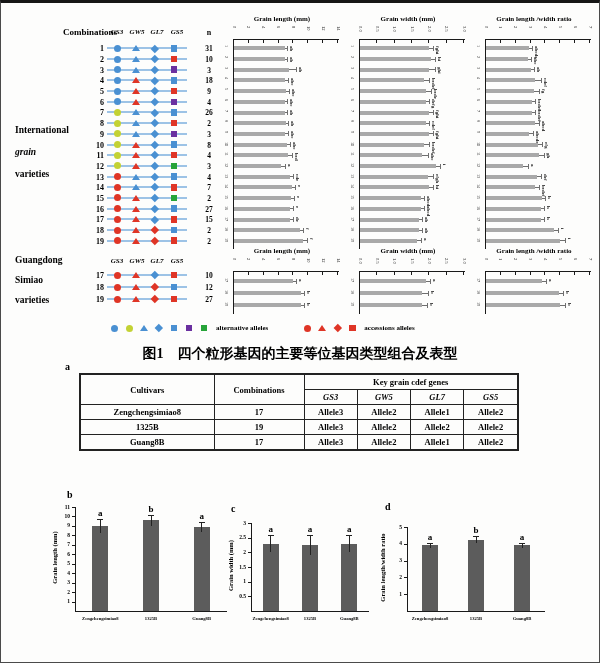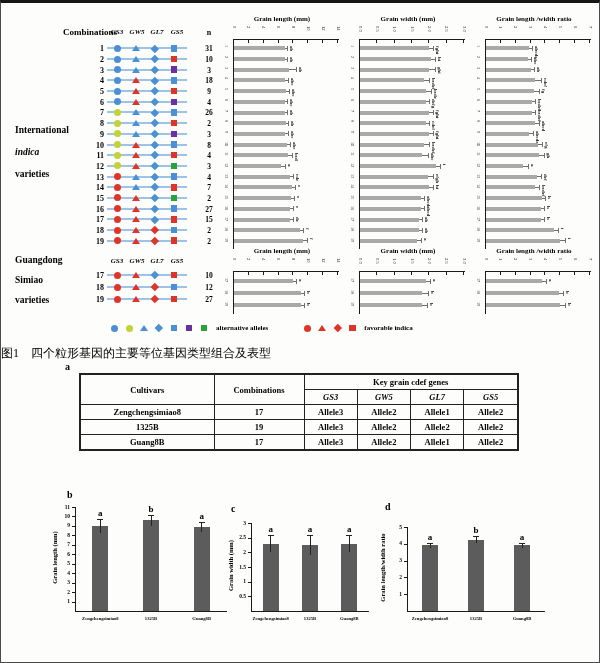--- a/index.html
+++ b/index.html
@@ -45,21 +45,21 @@
   .hc-wh { position:absolute; background:#6f6f6f; }
   .hc-letter { position:absolute; writing-mode:vertical-rl; font-size:5px; line-height:5px;
                font-weight:bold; color:#111; }
 
   
   .legend { position:absolute; top:320px; left:108px; display:flex; align-items:center; }
   .legend-group { display:flex; align-items:center; gap:5px; }
   .legend-label { font-weight:bold; font-size:7px; margin-left:7px; }
   .legend-gap { width:34px; }
 
-  .caption { position:absolute; width:100%; text-align:left; font-weight:normal; font-size:12px; }
+  .caption { position:absolute; width:100%; text-align:center; font-weight:bold; font-size:14px; }
 
   
   .panel-letter { position:absolute; font-weight:bold; font-size:10px; }
   table.gene-table { position:absolute; left:78px; top:370px; width:440px;
                      border-collapse:collapse; border:2px solid #222; }
   table.gene-table td { border:1px solid #222; text-align:center; font-weight:bold;
                         font-size:8.5px; padding:2px 1px; }
   td.gene-name { font-style:italic; }
 
   .vchart { position:absolute; }
@@ -80,21 +80,21 @@
   <div class="combos-label">Combinations</div>
   <div class="gene-headers">
     <span>GS3</span>
     <span>GW5</span>
     <span>GL7</span>
     <span>GS5</span>
   </div>
   <div class="n-header">n</div>
 
   <div class="group-label" style="top:122px;">International</div>
-  <div class="group-label" style="top:144px; font-style:italic;">indica</div>
+  <div class="group-label" style="top:144px; font-style:italic;">grain</div>
   <div class="group-label" style="top:166px;">varieties</div>
 
   <div class="combo-rows" id="main-rows">
       <div class="combo-row" style="height: 10.7px;">
         <div class="combo-num">1</div>
         <div class="combo-line-box">
           <div class="combo-line"></div>
           <span class="shape-wrap" style="left: 10px;">
             <span class="sh-circle" style="background: rgb(74, 144, 210);"></span>
           </span>
@@ -1016,21 +1016,21 @@
         <span class="shape-wrap" style="position: static; margin: 0px;">
           <span class="sh-triangle" style="border-bottom-color: rgb(223, 53, 38);"></span>
         </span>
         <span class="shape-wrap" style="position: static; margin: 0px;">
           <span class="sh-diamond" style="background: rgb(223, 53, 38);"></span>
         </span>
         <span class="shape-wrap" style="position: static; margin: 0px;">
           <span class="sh-square" style="background: rgb(223, 53, 38);"></span>
         </span>
       </div>
-    <span class="legend-label">favorable indica</span>
+    <span class="legend-label">accessions alleles</span>
   </div>
 
   <div class="caption" style="top:342px;">图1　四个粒形基因的主要等位基因类型组合及表型</div>
 
   <div class="panel-letter" style="left:64px; top:358px;">a</div>
 
   <table class="gene-table">
     <tbody>
         <tr>
       <td rowspan="2" style="width:134px;">Cultivars</td>

